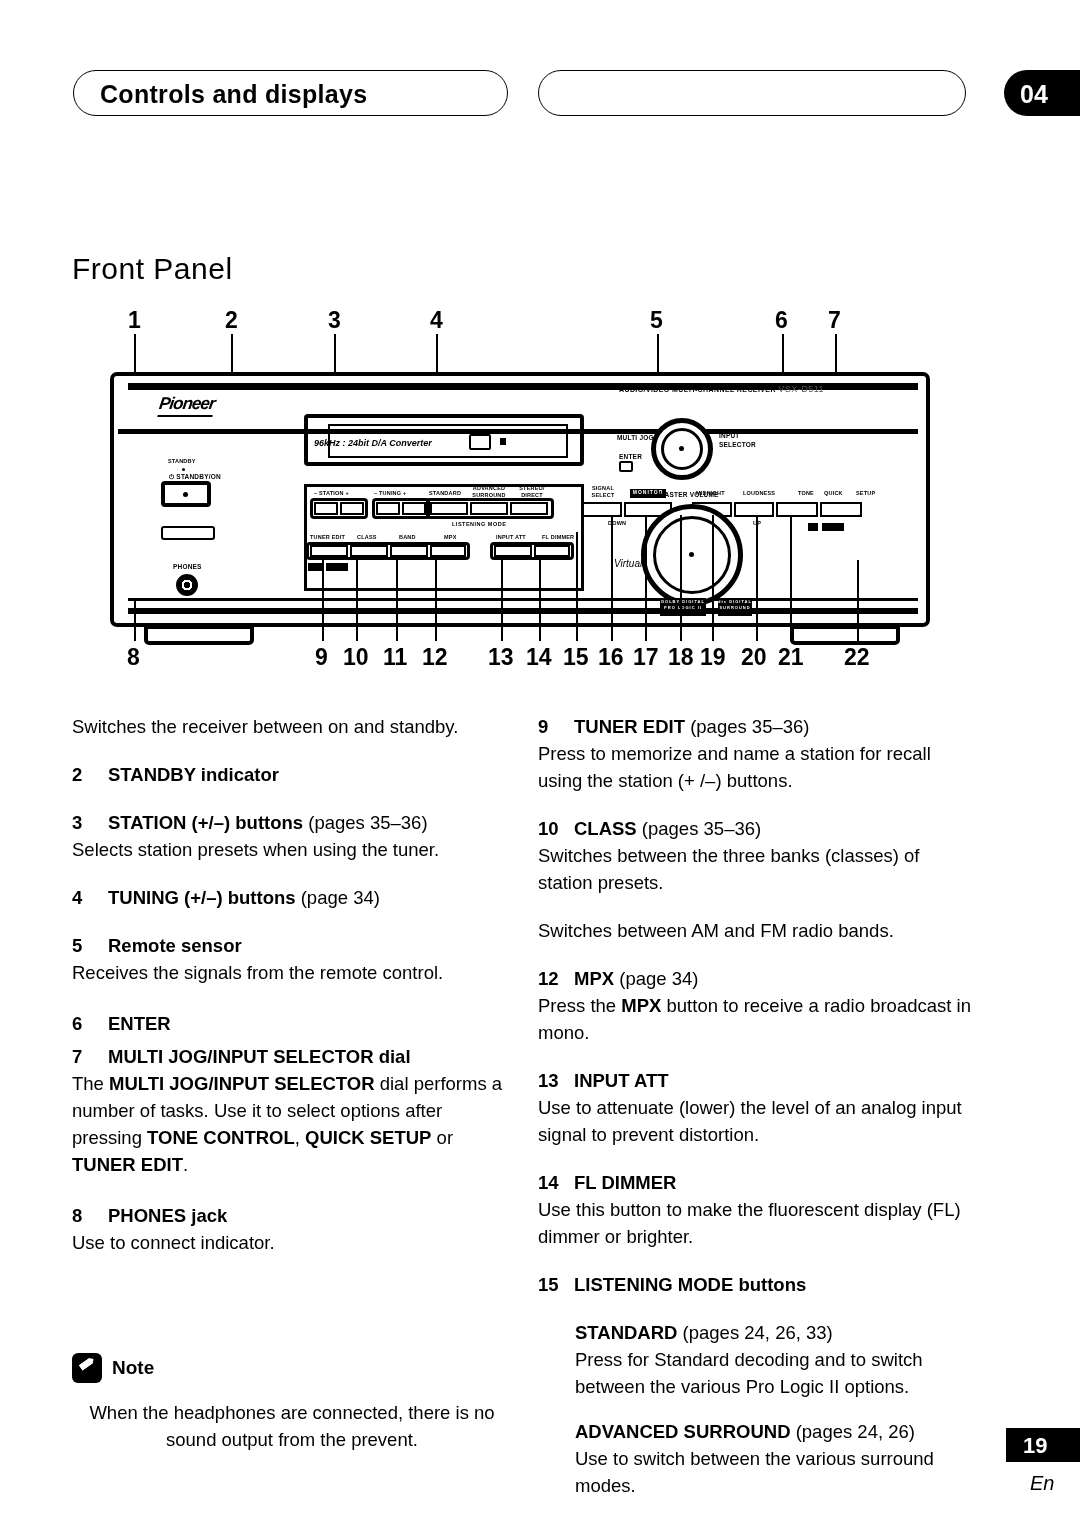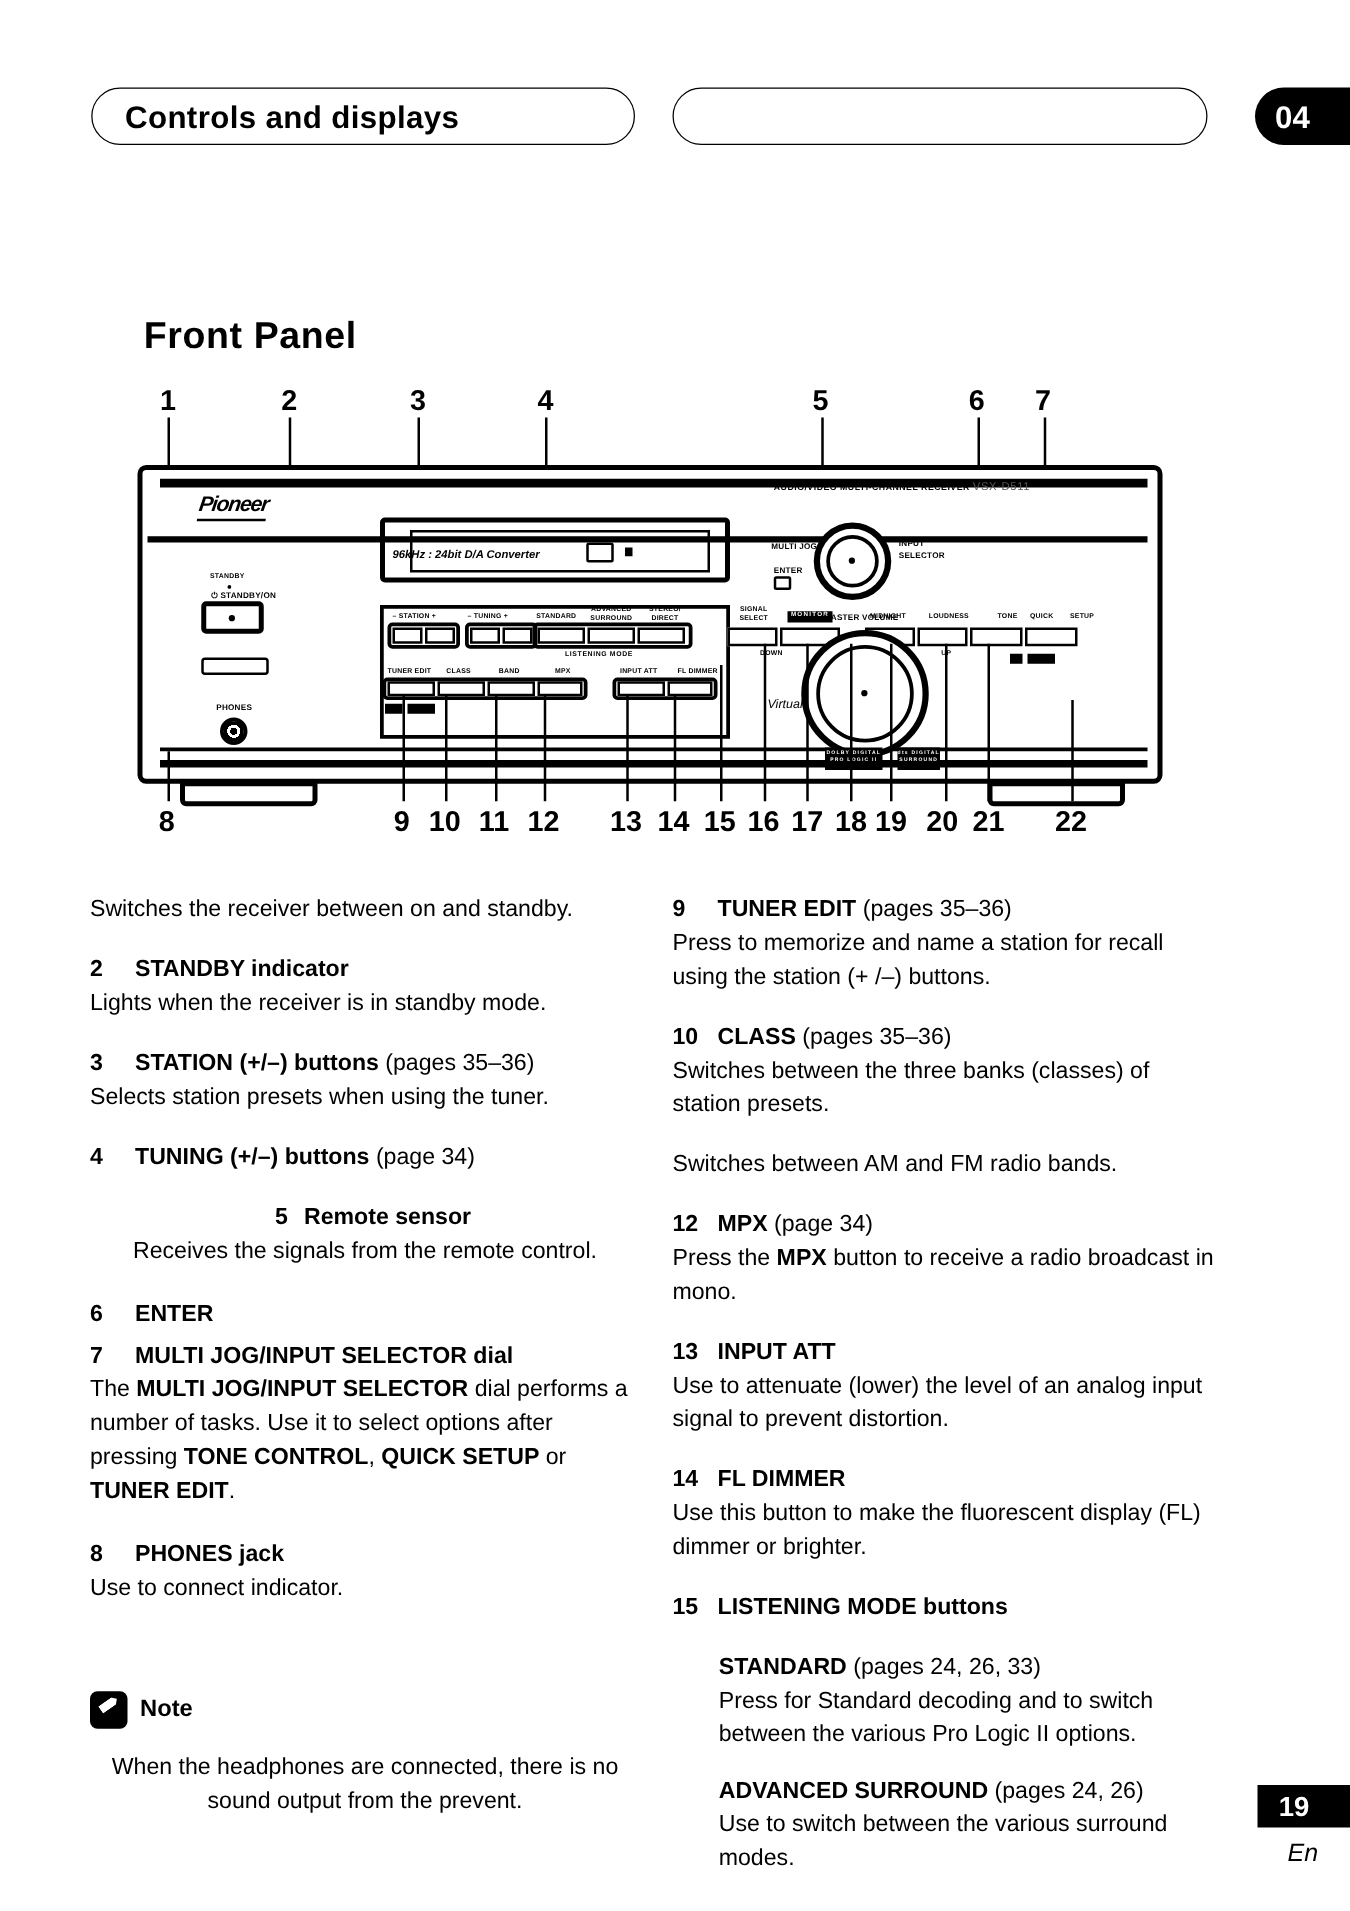--- a/index.html
+++ b/index.html
@@ -68,23 +68,22 @@
     font-weight: bold;
     line-height: 30px;
   }
 
   
   .section-heading {
     position: absolute;
     left: 72px;
     top: 252px;
     font-size: 30px;
-    font-weight: bold;
+    font-weight: normal;
     letter-spacing: 0.5px;
-    margin-left: 43px;
   }
 
   
   .figure {
     position: absolute;
     left: 100px;
     top: 300px;
     width: 860px;
     height: 390px;
   }
@@ -615,30 +614,29 @@
   <div class="callout-bottom" style="left:678px; top:345px;">21</div>
   <div class="callout-bottom" style="left:744px; top:345px;">22</div>
 </div>
 
 <div class="col col-left" id="left-col">
     <div class="entry">
       <div class="entry-body">Switches the receiver between on and standby.</div>
     </div>
     <div class="entry">
       <div class="entry-head"><span class="num">2</span><span>STANDBY indicator</span></div>
-      <div class="entry-body">Lights when the receiver is in standby mode.</div>
     </div>
     <div class="entry">
       <div class="entry-head"><span class="num">3</span><span>STATION (+/–) buttons</span><span class="pages"> (pages 35–36)</span></div>
       <div class="entry-body">Selects station presets when using the tuner.</div>
     </div>
     <div class="entry">
       <div class="entry-head"><span class="num">4</span><span>TUNING (+/–) buttons</span><span class="pages"> (page 34)</span></div>
     </div>
-    <div class="entry" style="margin-bottom: 24px; text-align: center;">
+    <div class="entry" style="margin-bottom: 24px;">
       <div class="entry-head"><span class="num">5</span><span>Remote sensor</span></div>
       <div class="entry-body">Receives the signals from the remote control.</div>
     </div>
     <div class="entry" style="margin-bottom: 6px;">
       <div class="entry-head"><span class="num">6</span><span>ENTER</span></div>
     </div>
     <div class="entry" style="margin-bottom: 24px;">
       <div class="entry-head"><span class="num">7</span><span>MULTI JOG/INPUT SELECTOR dial</span></div>
       <div class="entry-body">The <b>MULTI JOG/INPUT SELECTOR</b> dial performs a number of tasks. Use it to select options after pressing <b>TONE CONTROL</b>, <b>QUICK SETUP</b> or <b>TUNER EDIT</b>.</div>
     </div>

